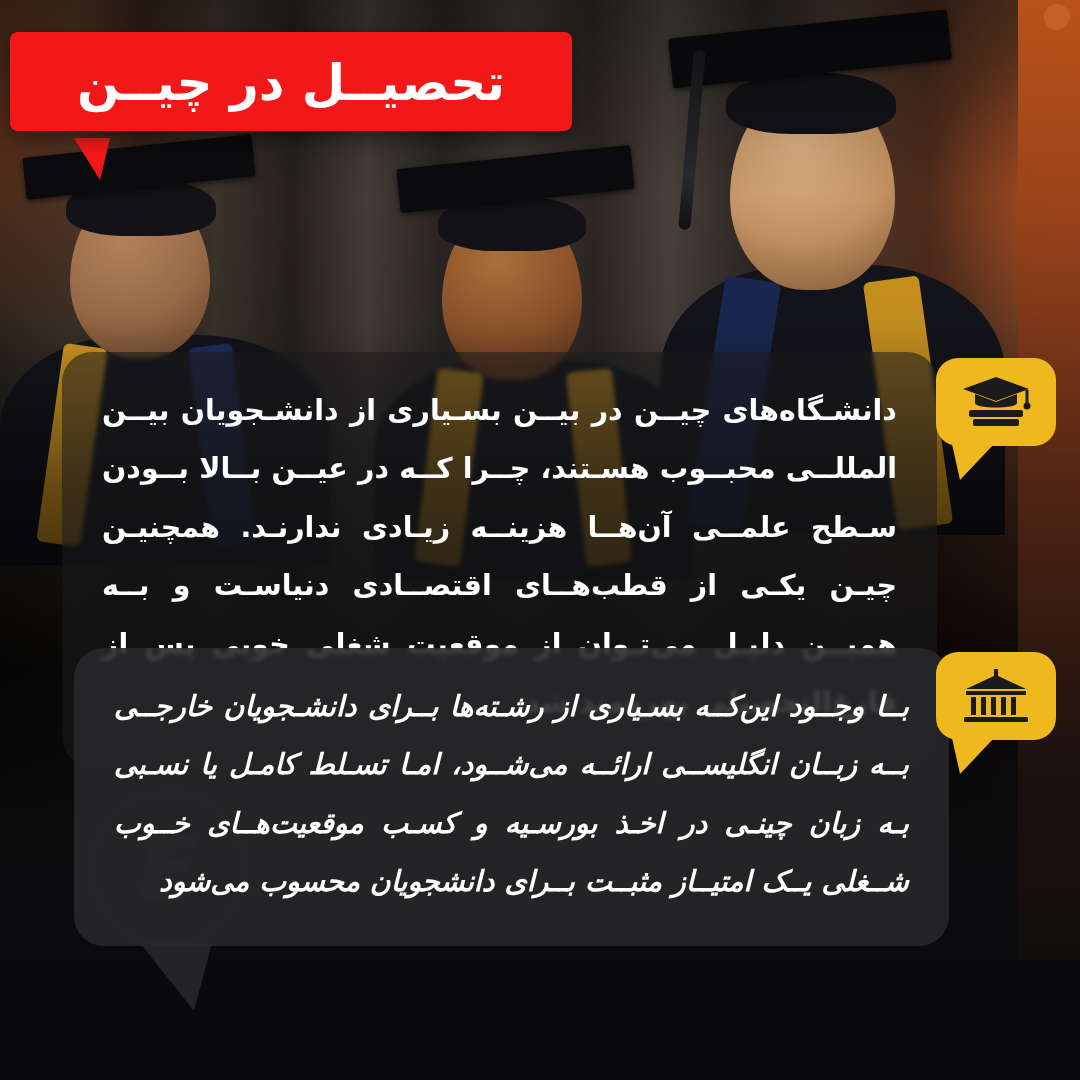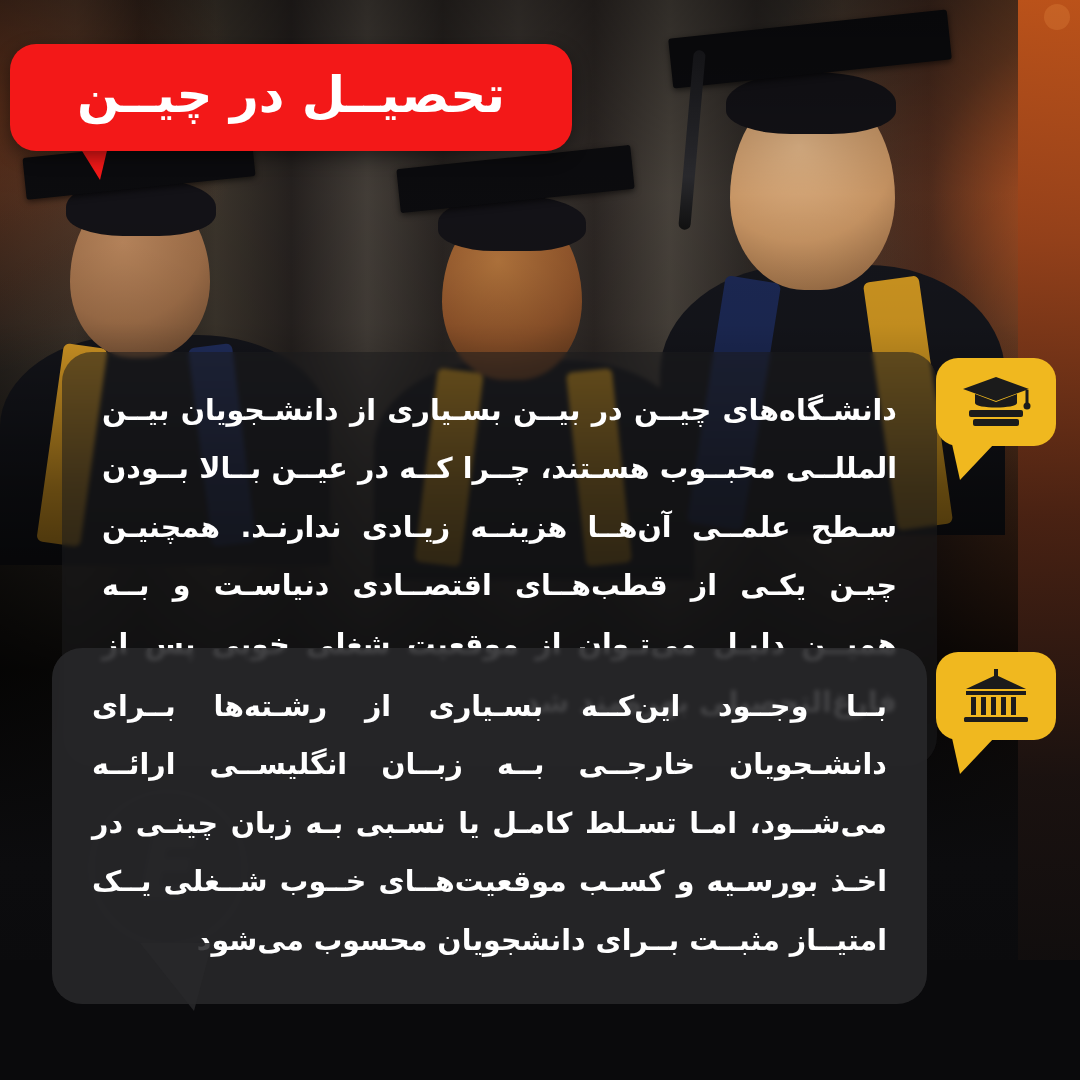--- a/index.html
+++ b/index.html
@@ -116,24 +116,24 @@
     right: 0; top: 0;
     width: 62px; height: 1080px;
     background: linear-gradient(180deg, #c0541a 0%, #93401a 22%, #4a2213 48%, #1b1210 72%, #0b0b0c 100%);
     opacity: 0.95;
   }
 
   
   .title-badge {
     position: absolute;
     left: 10px;
-    top: 44px;
+    top: 32px;
     background: #f31818;
-    border-radius: 26px;
-    padding: 20px 46px 24px 46px;
+    border-radius: 8px;
+    padding: 20px 46px 16px 46px;
     min-width: 470px;
     box-shadow: 0 6px 18px rgba(0,0,0,0.45);
   }
   .title-badge .title-text {
     color: #ffffff;
     font-size: 50px;
     font-weight: bold;
     letter-spacing: 1px;
     text-align: center;
     line-height: 1.25;
@@ -163,24 +163,25 @@
     font-weight: bold;
     backdrop-filter: blur(2px);
   }
   #bubble-1 {
     left: 62px;
     top: 352px;
     width: 795px;
     background: rgba(28,28,30,0.55);
   }
   #bubble-2 {
-    left: 52px;
+    left: 74px;
     top: 648px;
     width: 795px;
     background: rgba(40,40,42,0.88);
+    font-style: italic;
   }
   .bubble-tail {
     position: absolute;
     width: 0; height: 0;
     border-right: 18px solid transparent;
     border-left: 54px solid transparent;
   }
   #tail-2 {
     left: 140px;
     top: 943px;

